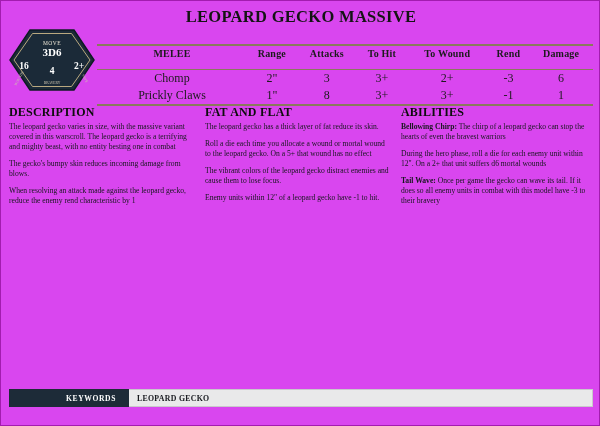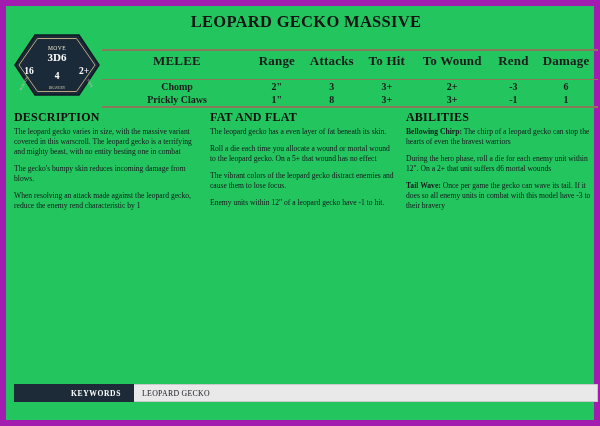--- a/index.html
+++ b/index.html
@@ -13,22 +13,22 @@
     font-family: "Liberation Serif", serif;
     color: #111111;
     position: relative;
     overflow: hidden;
   }
   .card {
     position: absolute;
     left: 0; top: 0;
     width: 600px; height: 426px;
     box-sizing: border-box;
-    border: 6px solid #a21caf;
-    background: #22c55e;
+    border: 1px solid #a21caf;
+    background: #d946ef;
   }
   
   .title {
     position: absolute;
     top: 6px;
     left: 0;
     width: 600px;
     text-align: center;
     font-size: 16.5px;
     font-weight: bold;
@@ -59,33 +59,32 @@
     background: #8a7a5c;
     width: 100%;
   }
   .profile .rule-bot { background: #8a7a5c; height: 2px; }
   table.stats {
     width: 100%;
     border-collapse: collapse;
     font-size: 7.6px;
   }
   table.stats th {
-    font-size: 13px;
+    font-size: 10px;
     font-weight: bold;
     padding: 2px 0 10px 0;
     text-align: center;
     letter-spacing: .2px;
     color: #1b1b1b;
   }
   table.stats td {
-    font-size: 10px;
+    font-size: 12px;
     text-align: center;
     padding: 1px 0;
     color: #1b1b1b;
-    font-weight: bold;
   }
   table.stats th.melee, table.stats td.melee {
     width: 150px;
     text-align: center;
   }
   .sep-line {
     border-top: 1px solid #8a7a5c;
   }
   
   .cols {
@@ -143,21 +142,21 @@
   }
   .kw-value {
     flex: 1;
     background: #e9e9ea;
     border: 1px solid #c9c9cb;
     border-left: none;
     display: flex;
     align-items: center;
     padding-left: 8px;
     font-size: 7.8px;
-    font-weight: normal;
+    font-weight: bold;
     color: #15171c;
     letter-spacing: .3px;
   }
   .badge-text {
     font-family: "Liberation Serif", serif;
   }
 </style>
 </head>
 <body>
 
@@ -223,21 +222,21 @@
 
     <div class="col col1">
       <div class="hdr">DESCRIPTION</div>
       <p class="para">The leopard gecko varies in size, with the massive variant covered in this warscroll. The leopard gecko is a terrifying and mighty beast, with no entity besting one in combat</p>
       <p class="para">The gecko's bumpy skin reduces incoming damage from blows.</p>
       <p class="para">When resolving an attack made against the leopard gecko, reduce the enemy rend characteristic by 1</p>
     </div>
 
     <div class="col col2">
       <div class="hdr">FAT AND FLAT</div>
-      <p class="para">The leopard gecko has a even layer of fat beneath its skin.</p>
+      <p class="para">The leopard gecko has a thick layer of fat reduce its skin.</p>
       <p class="para">Roll a die each time you allocate a wound or mortal wound to the leopard gecko. On a 5+ that wound has no effect</p>
       <p class="para">The vibrant colors of the leopard gecko distract enemies and cause them to lose focus.</p>
       <p class="para">Enemy units within 12" of a leopard gecko have -1 to hit.</p>
     </div>
 
     <div class="col col3">
       <div class="hdr">ABILITIES</div>
       <p class="para"><span class="lead">Bellowing Chirp:</span><span> The chirp of a leopard gecko can stop the hearts of even the bravest warriors</span></p>
       <p class="para">During the hero phase, roll a die for each enemy unit within 12". On a 2+ that unit suffers d6 mortal wounds</p>
       <p class="para"><span class="lead">Tail Wave:</span><span> Once per game the gecko can wave its tail. If it does so all enemy units in combat with this model have -3 to their bravery</span></p>

